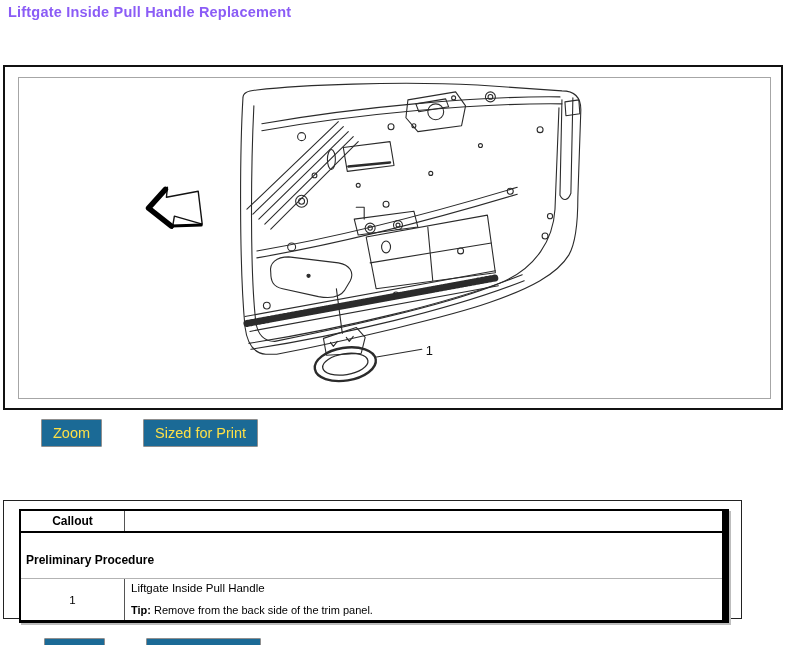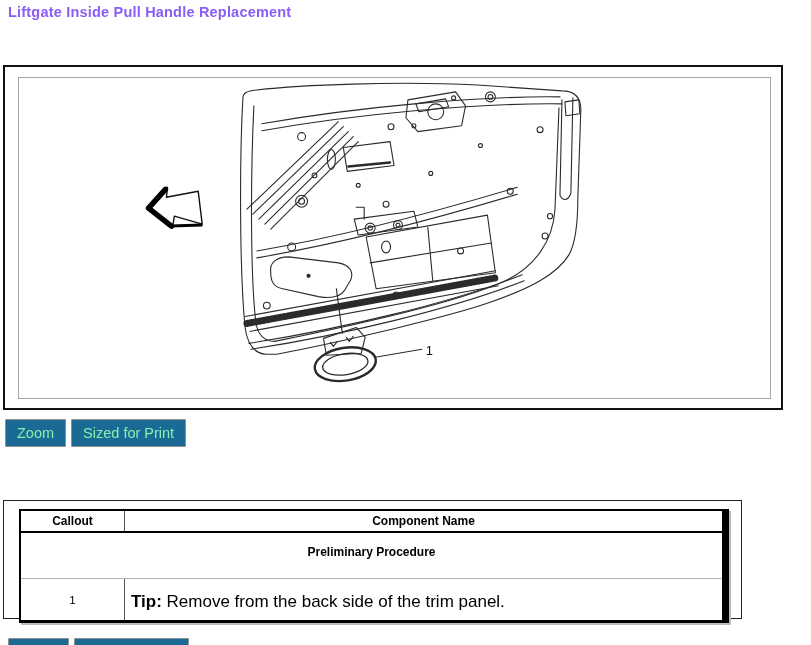--- a/index.html
+++ b/index.html
@@ -20,55 +20,55 @@
     position:absolute;left:13px;top:10px;width:753px;height:322px;
     border:1px solid #a6a6a6;box-sizing:border-box;background:#fff;
   }
   .figure-inner svg{display:block;width:100%;height:100%;}
   
   .btn-row{position:absolute;left:5px;display:flex;gap:5px;}
   .btn-row.top{top:419px;}
   .btn-row.bottom{top:638px;left:8px;}
   .ui-btn{
     height:28px;box-sizing:border-box;
-    background:#1b6a96;color:#86efac;border:1px solid #8f8f8f;border-radius:1px;
+    background:#1b6a96;color:#fde047;border:1px solid #8f8f8f;border-radius:1px;
     font-family:"Liberation Sans","DejaVu Sans",sans-serif;font-size:14.5px;
     padding:0 11px;display:flex;align-items:center;justify-content:center;
-    cursor:pointer;white-space:nowrap;
+    cursor:pointer;white-space:nowrap;margin-left:36px;
   }
   
   .table-box{
     position:absolute;left:3px;top:500px;width:739px;height:119px;
     border:1px solid #222;box-sizing:border-box;background:#fff;
   }
   .callout-table{
     position:absolute;left:15px;top:8px;width:710px;
     border:2px solid #000;border-right:7px solid #000;border-bottom:3px solid #000;
     box-sizing:border-box;background:#fff;
     box-shadow:2px 2px 0 #bdbdbd;
     font-size:11.5px;
   }
   .t-header{display:flex;height:20px;border-bottom:2px solid #000;}
   .t-header .hc{
     display:flex;align-items:center;justify-content:center;
     font-weight:bold;font-size:12px;
   }
   .hc.callout-col{width:104px;border-right:1px solid #555;box-sizing:border-box;}
   .hc.name-col{flex:1;}
-  .t-prelim{height:46px;box-sizing:border-box;padding:12px 5px;border-bottom:1px solid #b3b3b3;text-align:center;}
+  .t-prelim{height:46px;box-sizing:border-box;padding:20px 5px;border-bottom:1px solid #b3b3b3;}
   .t-prelim .prelim-heading{font-weight:bold;font-size:12px;}
   .t-prelim .prelim-text{margin-top:9px;font-size:11.5px;}
   .t-row{display:flex;min-height:41px;}
   .t-row .cell-callout{
     width:104px;border-right:1px solid #555;box-sizing:border-box;
     display:flex;align-items:center;justify-content:center;font-size:11.5px;
   }
   .t-row .cell-name{flex:1;padding:3px 6px;box-sizing:border-box;}
   .cell-name .comp-line{font-size:11.5px;}
-  .cell-name .tip-line{margin-top:10px;font-size:17px;}
+  .cell-name .tip-line{margin-top:10px;font-size:11px;}
   .tip-line b{font-weight:bold;}
 </style>
 </head>
 <body>
 
 <div class="page-title">Liftgate Inside Pull Handle Replacement</div>
 
 <div class="figure-box">
   <div class="figure-inner">
     <svg viewBox="0 0 753 322" fill="none" stroke="#2b2b2b" stroke-width="1.1" stroke-linecap="round" stroke-linejoin="round">
@@ -170,28 +170,28 @@
 
 <div class="btn-row top">
   <button class="ui-btn">Zoom</button>
   <button class="ui-btn">Sized for Print</button>
 </div>
 
 <div class="table-box">
   <div class="callout-table">
     <div class="t-header">
       <div class="hc callout-col">Callout</div>
-      <div class="hc name-col">Component Name</div>
     </div>
     <div class="t-prelim">
       <div class="prelim-heading">Preliminary Procedure</div>
     </div>
     <div class="t-row">
       <div class="cell-callout">1</div>
       <div class="cell-name">
+        <div class="comp-line">Liftgate Inside Pull Handle</div>
         <div class="tip-line"><b>Tip:</b><span> Remove from the back side of the trim panel.</span></div>
       </div>
     </div>
   </div>
 </div>
 
 <div class="btn-row bottom">
   <button class="ui-btn">Zoom</button>
   <button class="ui-btn">Sized for Print</button>
 </div>

